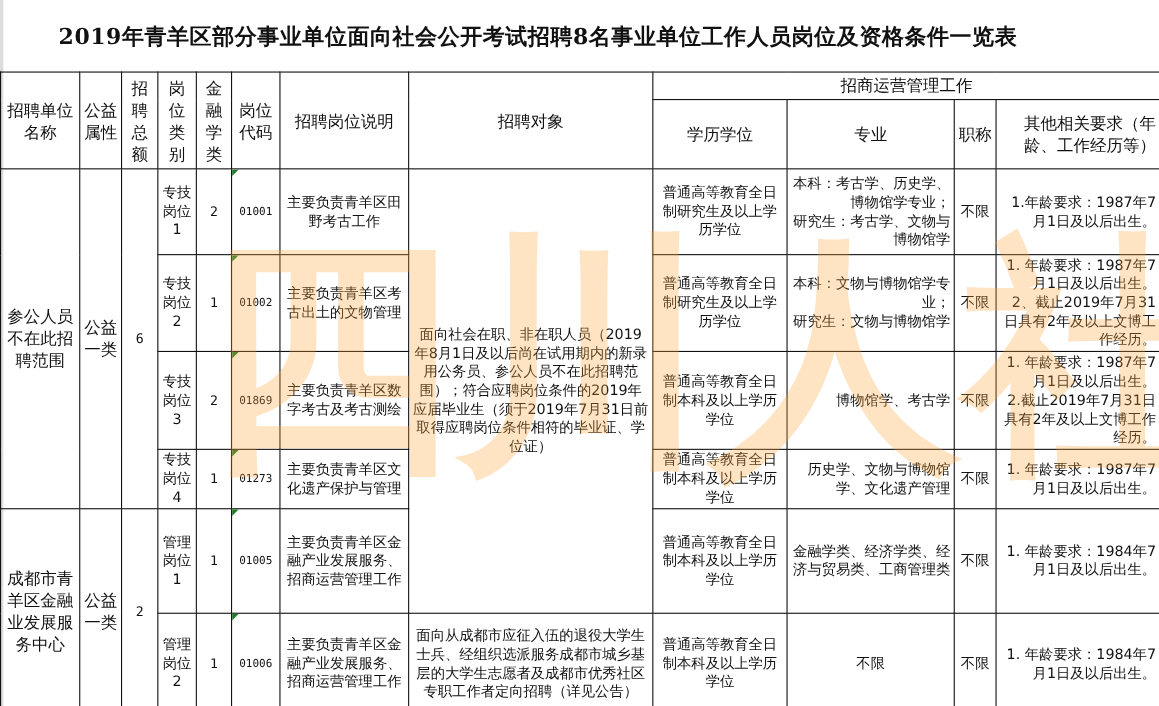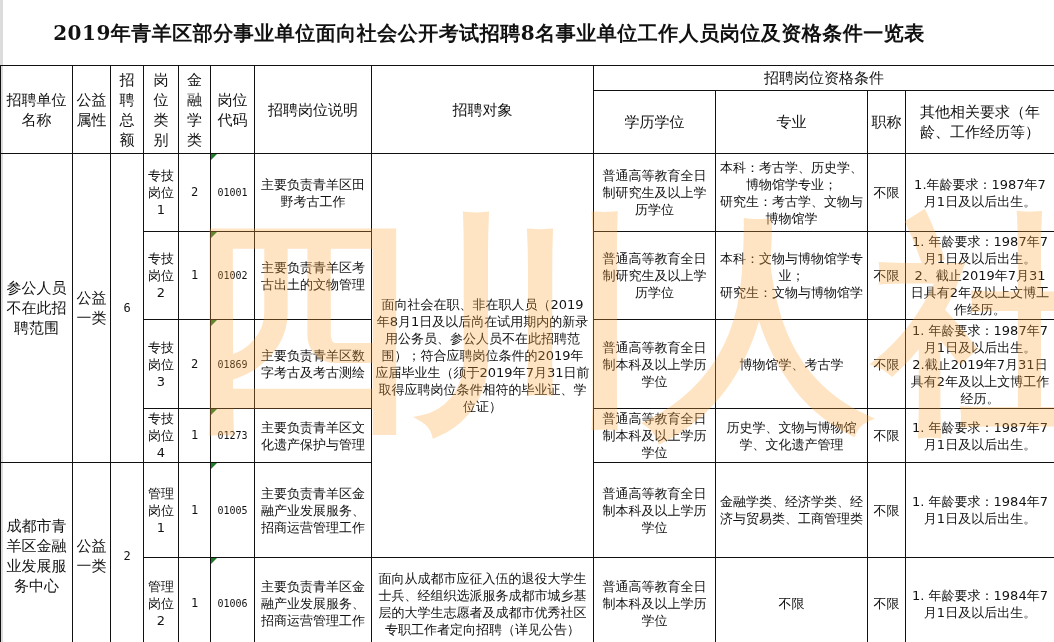--- a/index.html
+++ b/index.html
@@ -9,21 +9,21 @@
            text-align:center; font-family:"DejaVu Serif","Liberation Serif",serif;
            font-weight:bold; font-size:20px; letter-spacing:0.5px; color:#111; }
   .left-edge { position:absolute; left:0; top:0; width:3px; height:642px; background:#dcdcdc; }
   table { position:absolute; left:0; top:65px; border-collapse:collapse; table-layout:fixed; width:1054px; }
   td, th { border:1.5px solid #111; padding:1px 3px; font-weight:normal; font-size:13px;
            line-height:17px; vertical-align:middle; text-align:center; word-break:break-all; overflow:hidden; }
   th { font-size:15px; line-height:20px; }
   .hdr-top th { height:22px; }
   .hdr-bot th { height:60px; }
   .small-h { font-size:15px; line-height:20px; }
-  .left { text-align:center; }
+  .left { text-align:right; }
   .code { position:relative; font-family:"DejaVu Sans Mono","Liberation Mono",monospace; font-size:10px; }
   .code::before { content:""; position:absolute; left:0; top:0; width:0; height:0;
                   border-top:6px solid #1f7a2a; border-right:6px solid transparent; }
   .num { font-family:"DejaVu Sans Mono","Liberation Mono",monospace; font-size:12px; }
   .watermark { position:absolute; left:185px; top:210px; width:780px; height:230px; pointer-events:none;
                display:flex; justify-content:space-between; align-items:center;
                font-family:"DejaVu Sans","Liberation Sans",sans-serif; font-weight:bold;
                font-size:230px; line-height:230px; color:rgba(255,165,60,0.30); }
   .watermark span { display:block; }
 </style>
@@ -52,21 +52,21 @@
   <thead>
     <tr class="hdr-top">
       <th rowspan="2">招聘单位名称</th>
       <th rowspan="2">公益属性</th>
       <th rowspan="2">招聘总额</th>
       <th rowspan="2">岗位类别</th>
       <th rowspan="2">金融学类</th>
       <th rowspan="2">岗位代码</th>
       <th rowspan="2">招聘岗位说明</th>
       <th rowspan="2">招聘对象</th>
-      <th colspan="4">招聘岗位资格条件</th>
+      <th colspan="4">招商运营管理工作</th>
     </tr>
     <tr class="hdr-bot">
       <th>学历学位</th>
       <th>专业</th>
       <th>职称</th>
       <th class="left">其他相关要求（年龄、工作经历等）</th>
     </tr>
   </thead>
   <tbody>
 

